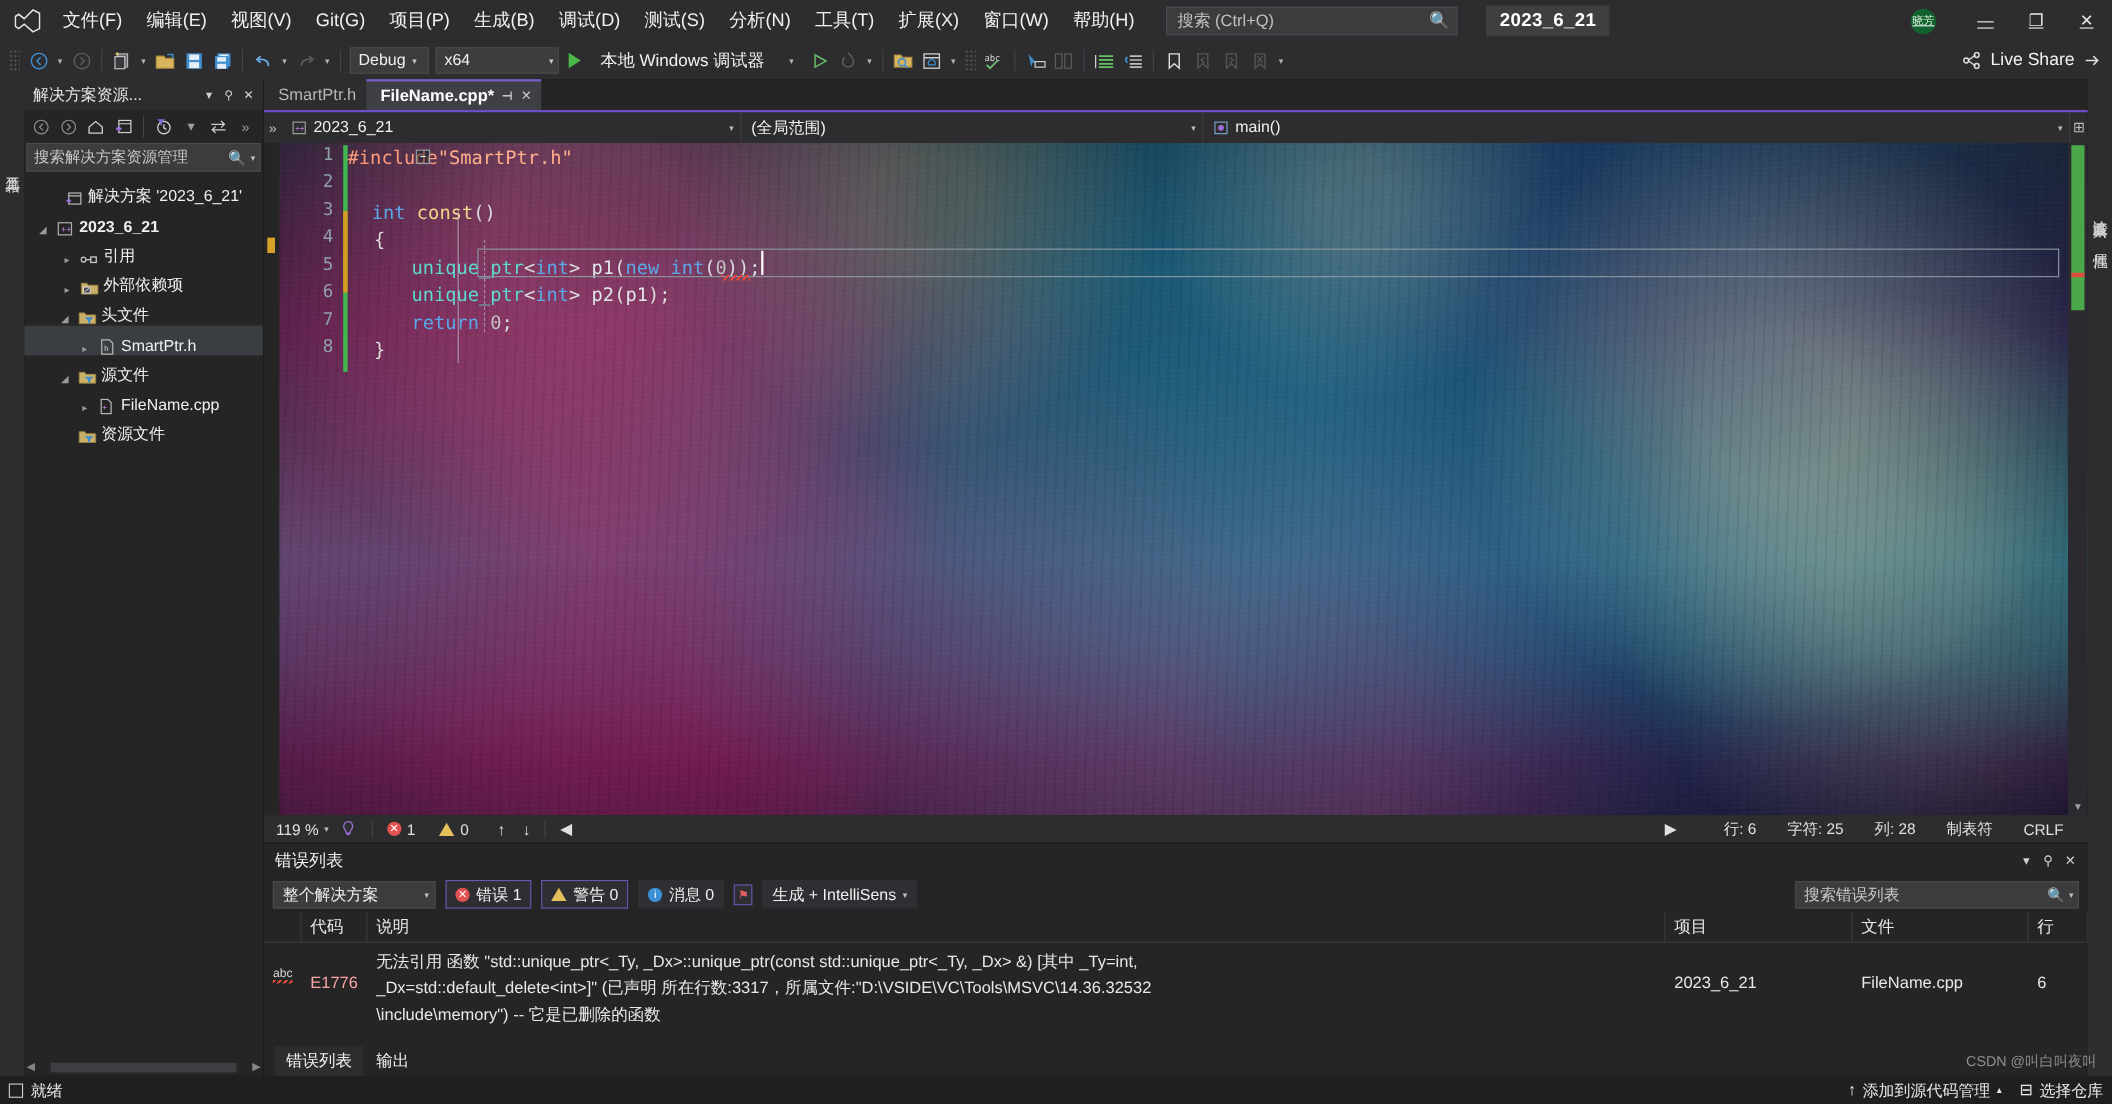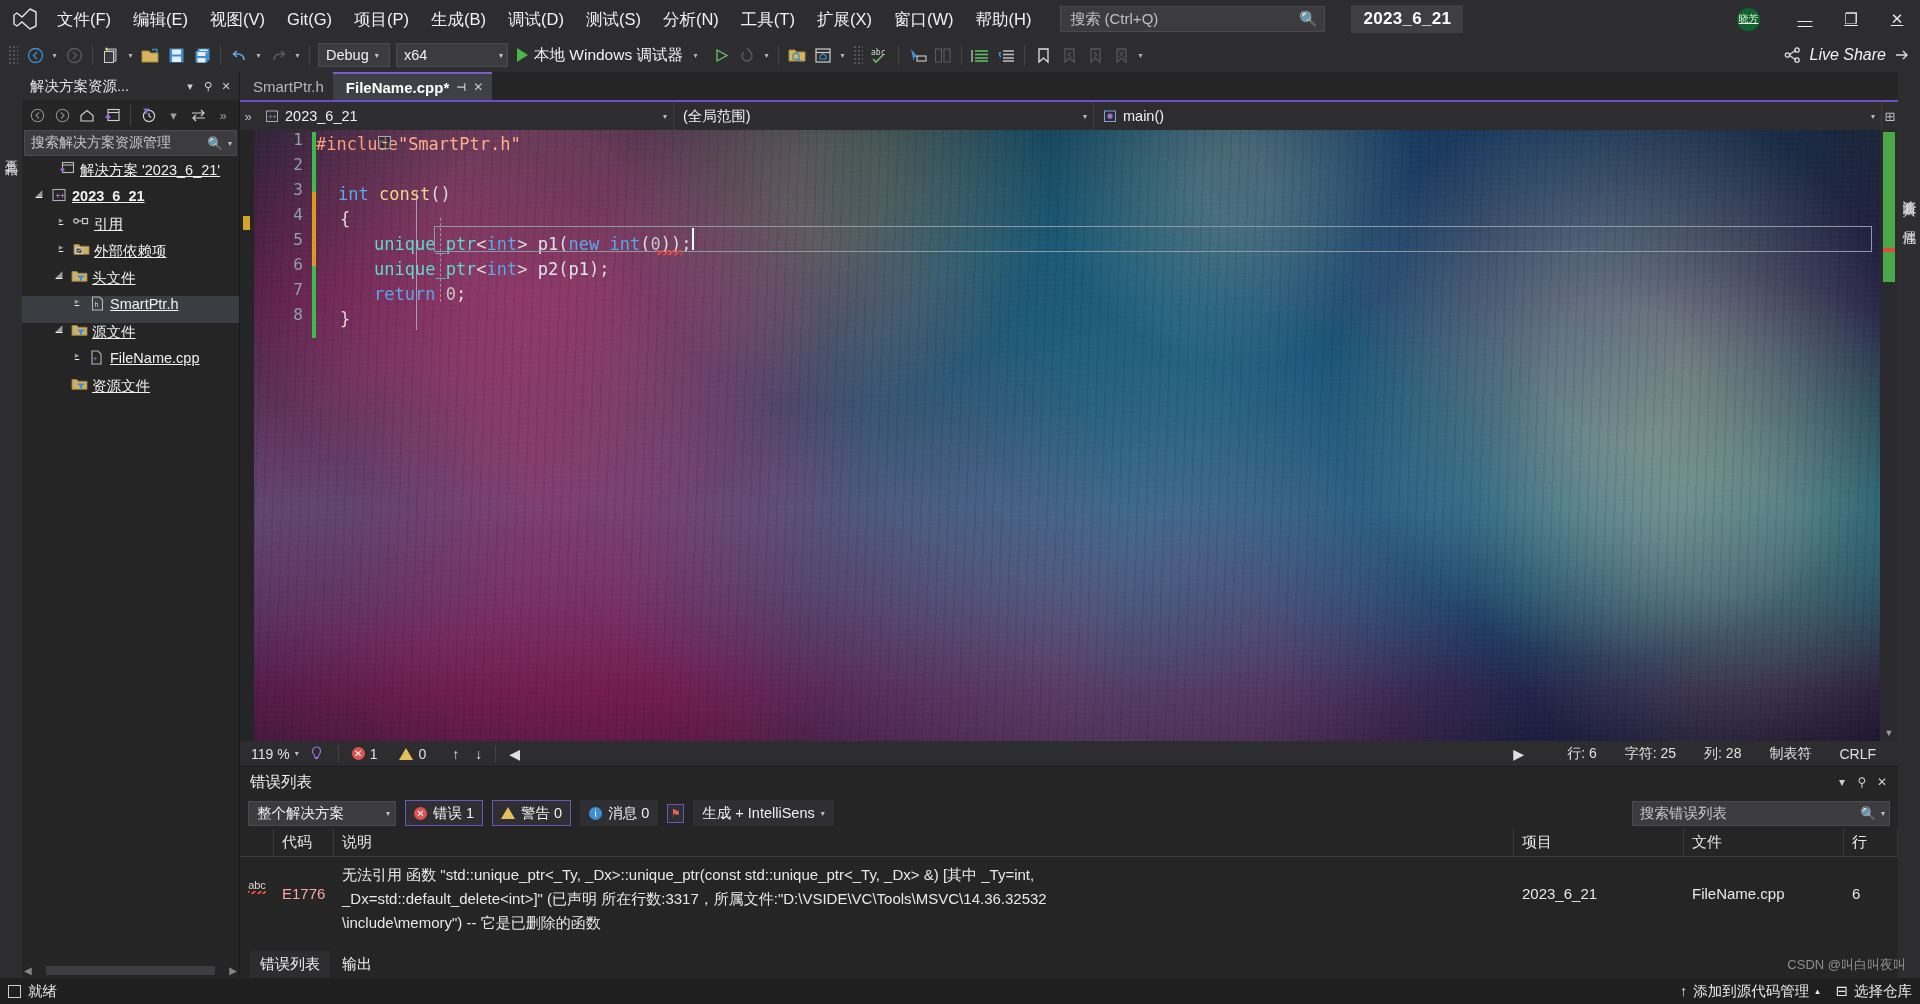--- a/index.html
+++ b/index.html
@@ -34,25 +34,25 @@
           background-image:radial-gradient(#555 1px, transparent 1px);
           background-size:4px 4px; }
   .tb-ico { width:26px; height:26px; display:flex; align-items:center; justify-content:center; color:#cfcfcf; font-size:14px; }
   .tb-ico.dis { opacity:.42; }
   .tb-arrow { width:13px; height:26px; display:flex; align-items:center; justify-content:center; color:#b4b4b4; font-size:8px; }
   .tb-sep { width:1px; height:20px; background:#454548; margin:0 5px; }
   .combo { height:24px; background:#3c3c3e; border:1px solid #4a4a4d; display:flex; align-items:center;
            padding:0 4px 0 7px; margin:0 3px; font-size:14.5px; color:#f0f0f0; }
   .combo .cv { white-space:nowrap; overflow:hidden; }
   .combo .ca { margin-left:6px; font-size:8px; color:#c8c8c8; }
-  .run-btn { display:flex; align-items:center; gap:6px; padding:0 6px; height:26px; }
+  .run-btn { display:flex; align-items:center; gap:18px; padding:0 6px; height:26px; }
   .tri { width:0;height:0;border-left:11px solid #49b849;border-top:7px solid transparent;border-bottom:7px solid transparent; }
   .run-label { font-size:15.5px; color:#f1f1f1; white-space:nowrap; }
   .liveshare { margin-left:auto; display:flex; align-items:center; gap:8px; padding-right:10px; }
-  .liveshare .lbl { font-size:16px; color:#f1f1f1;font-style:italic; }
+  .liveshare .lbl { font-size:16px; color:#f1f1f1; }
 
   
   .bodyrow { flex:1; display:flex; min-height:0; }
 
   
   .vrail { width:22px; background:#2d2d30; display:flex; flex-direction:column; align-items:center; padding-top:78px; }
   .vrail .vtext { writing-mode:vertical-rl; font-size:13.5px; color:#d5d5d5; letter-spacing:1px; }
   .rrail { width:22px; background:#2d2d30; display:flex; flex-direction:column; align-items:center; padding-top:118px; }
   .rrail .vtext { writing-mode:vertical-rl; font-size:13.5px; color:#d5d5d5; letter-spacing:1px; }
 
@@ -61,21 +61,21 @@
   .sx-head { height:28px; display:flex; align-items:center; padding:0 4px 0 8px; background:#2d2d30; }
   .sx-title { font-size:14.5px; color:#e4e4e4; flex:1; white-space:nowrap; overflow:hidden; }
   .sx-hico { width:18px; height:20px; display:flex; align-items:center; justify-content:center; color:#d0d0d0; font-size:11px; }
   .sx-tools { height:30px; display:flex; align-items:center; gap:1px; padding:0 4px; background:#252526; }
   .sx-t { width:24px; height:22px; display:flex; align-items:center; justify-content:center; color:#9d9d9d; font-size:13px; }
   .sx-t.on { color:#cfcfcf; }
   .sx-search { height:26px; margin:0 2px 2px 2px; background:#3c3c3e; border:1px solid #4a4a4d;
                display:flex; align-items:center; padding:0 4px 0 6px; }
   .sx-search .ph { font-size:14px; color:#c8c8c8; flex:1; white-space:nowrap; overflow:hidden; }
   .sx-tree { flex:1; overflow:hidden; padding-top:3px; font-size:14.5px; }
-  .tr { height:27px; display:flex; align-items:flex-start; white-space:nowrap; color:#f0f0f0;text-decoration:underline; }
+  .tr { height:27px; display:flex; align-items:flex-end; white-space:nowrap; color:#f0f0f0; }
   .tr.sel { background:#3a3d41; }
   .tw { width:18px; display:flex; align-items:center; justify-content:center; color:#9a9a9a; font-size:9px; }
   .ti { width:22px; display:flex; align-items:center; justify-content:center; }
   .tlabel { padding-left:2px; }
   .tlabel.bold { font-weight:bold; }
   .sx-hscroll { height:16px; background:#252526; display:flex; align-items:center; padding:0 2px; }
   .sx-hscroll .bar { height:9px; background:#3e3e42; flex:1; margin:0 14px; }
   .arr { color:#868686; font-size:10px; }
 
   

